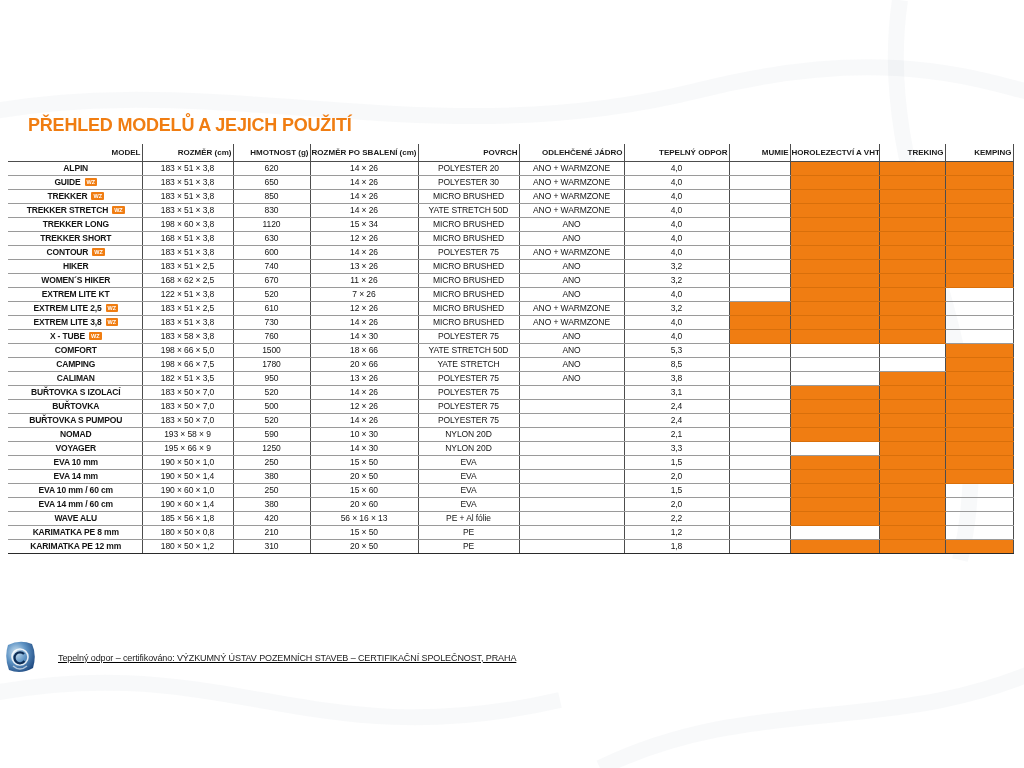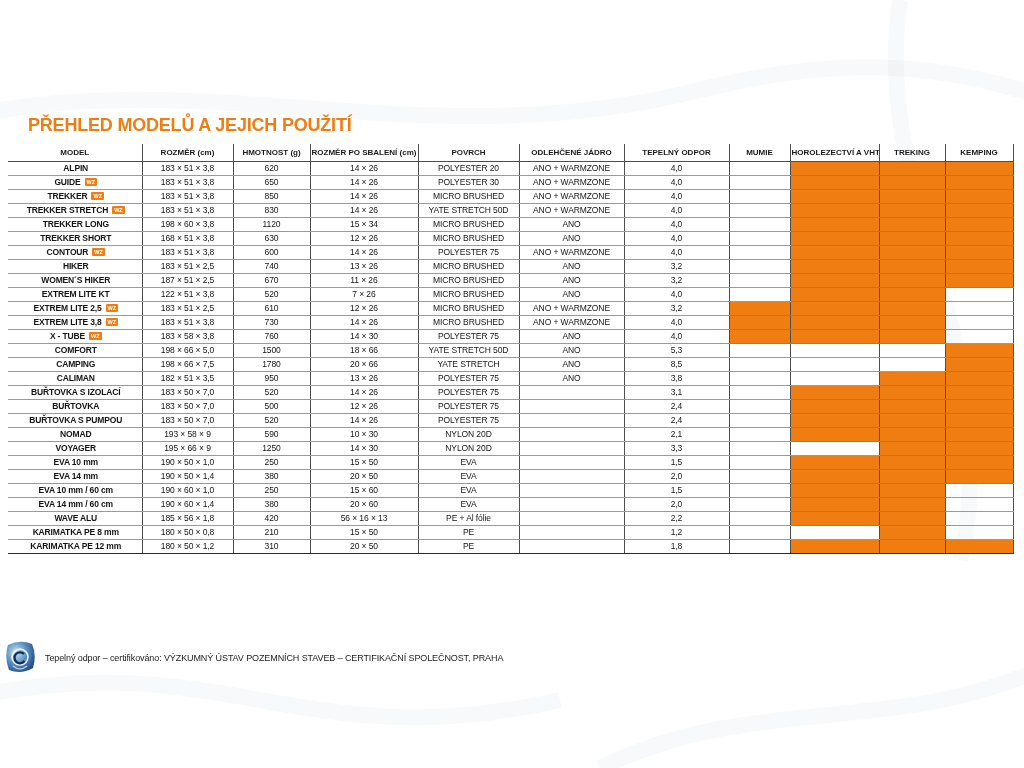--- a/index.html
+++ b/index.html
@@ -18,21 +18,21 @@
     color:var(--accent);
     margin-left:20px;
   }
   table.models{
     position:absolute;left:8px;top:144px;z-index:2;
     width:1005px;border-collapse:collapse;table-layout:fixed;
     background:transparent;
   }
   th{
     height:17px;font-size:8px;font-weight:700;color:#1a1a1a;
-    text-align:center;padding:0 1px;white-space:nowrap;overflow:hidden;
+    text-align:right;padding:0 1px;white-space:nowrap;overflow:hidden;
     border-bottom:1px solid var(--grid-dark);
   }
   td{
     height:14px;font-size:8.5px;font-weight:400;color:#141414;
     text-align:center;padding:0 2px;white-space:nowrap;overflow:hidden;
     border-bottom:1px solid var(--grid-light);
     letter-spacing:-0.1px;
   }
   th:not(:first-child), td:not(:first-child){border-left:1px solid var(--grid-dark);}
   th:last-child, td:last-child{border-right:1px solid var(--grid-dark);margin-left:40px;}
@@ -41,21 +41,21 @@
   td.usage-on{background:var(--accent);border-bottom:1px solid #d96f0a;}
   tbody tr:last-child td.usage-on{border-bottom:1.5px solid #2a2a2a;}
   .badge{
     display:inline-block;background:var(--accent);color:#ffffff;
     font-size:5.5px;font-weight:700;line-height:8px;height:8px;
     padding:0 2px;margin-left:4px;border-radius:1px;vertical-align:1px;
     letter-spacing:0;
   }
   .footer{
     position:absolute;left:5px;top:641px;z-index:2;
-    display:flex;align-items:center;gap:9px;
+    display:flex;align-items:center;gap:22px;text-decoration:underline;
   }
   .footer-text{font-size:9px;color:#222;letter-spacing:-0.1px;}
 </style>
 </head>
 <body>
 
 <svg class="bg-texture" width="1024" height="768" viewBox="0 0 1024 768">
   <g fill="none" stroke="#7f8b94" stroke-opacity="0.05" stroke-width="16">
     <path d="M-50 120 C 200 60, 420 160, 700 90 S 1050 140, 1100 80"></path>
     <path d="M900 0 C 870 200, 1010 350, 960 560"></path>
@@ -195,21 +195,21 @@
         <td>MICRO BRUSHED</td>
         <td>ANO</td>
         <td>3,2</td>
         <td></td>
         <td class="usage-on"></td>
         <td class="usage-on"></td>
         <td class="usage-on"></td>
       </tr>
       <tr>
         <td class="model-cell"><span>WOMEN´S HIKER</span></td>
-        <td>187 × 51 × 2,5</td>
+        <td>168 × 62 × 2,5</td>
         <td>670</td>
         <td>11 × 26</td>
         <td>MICRO BRUSHED</td>
         <td>ANO</td>
         <td>3,2</td>
         <td></td>
         <td class="usage-on"></td>
         <td class="usage-on"></td>
         <td class="usage-on"></td>
       </tr>

